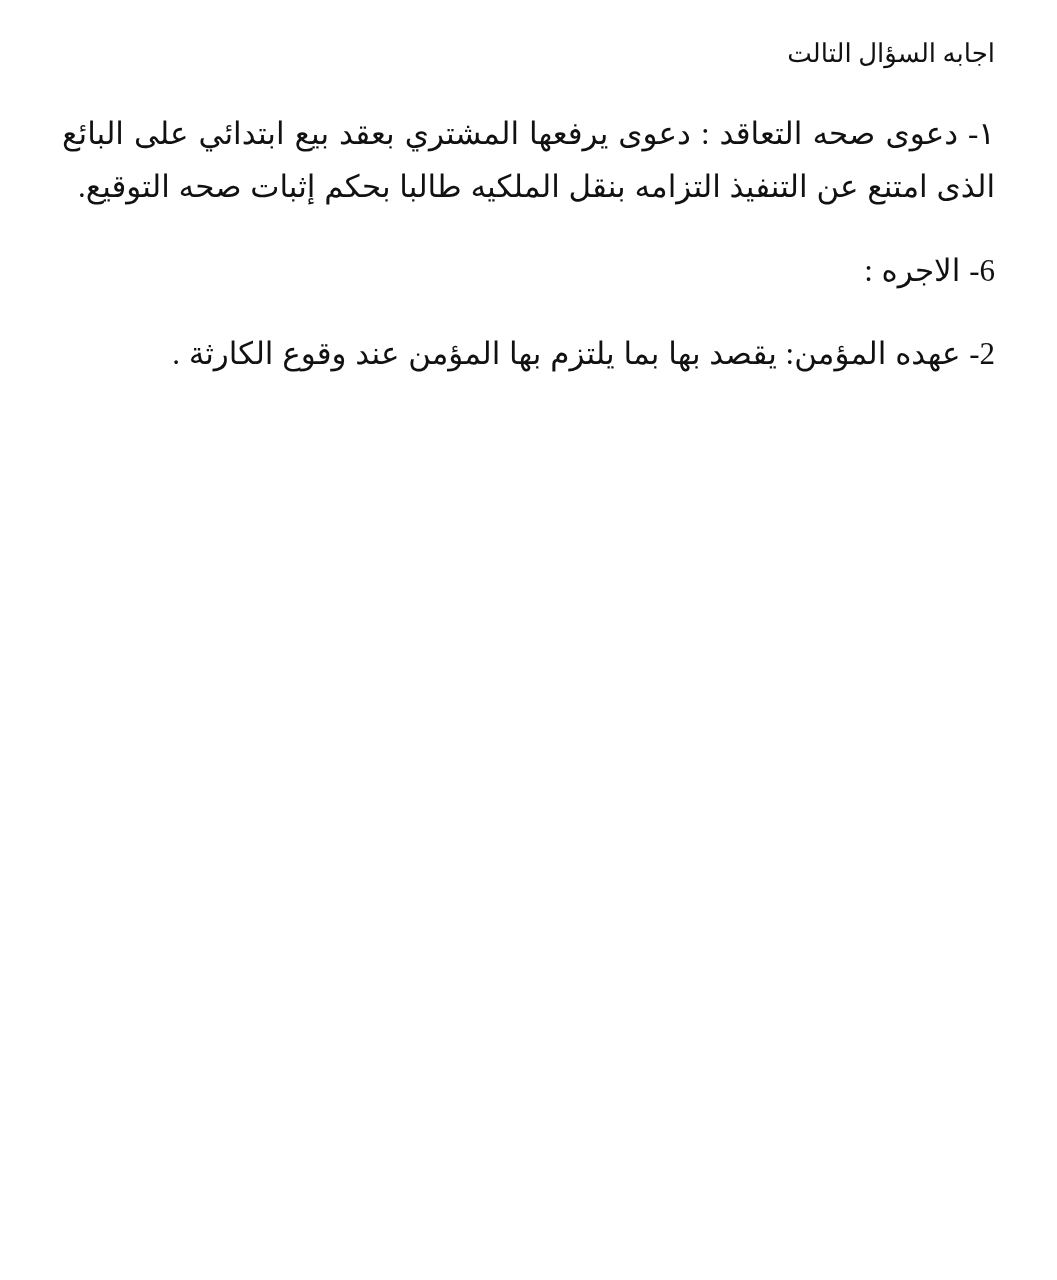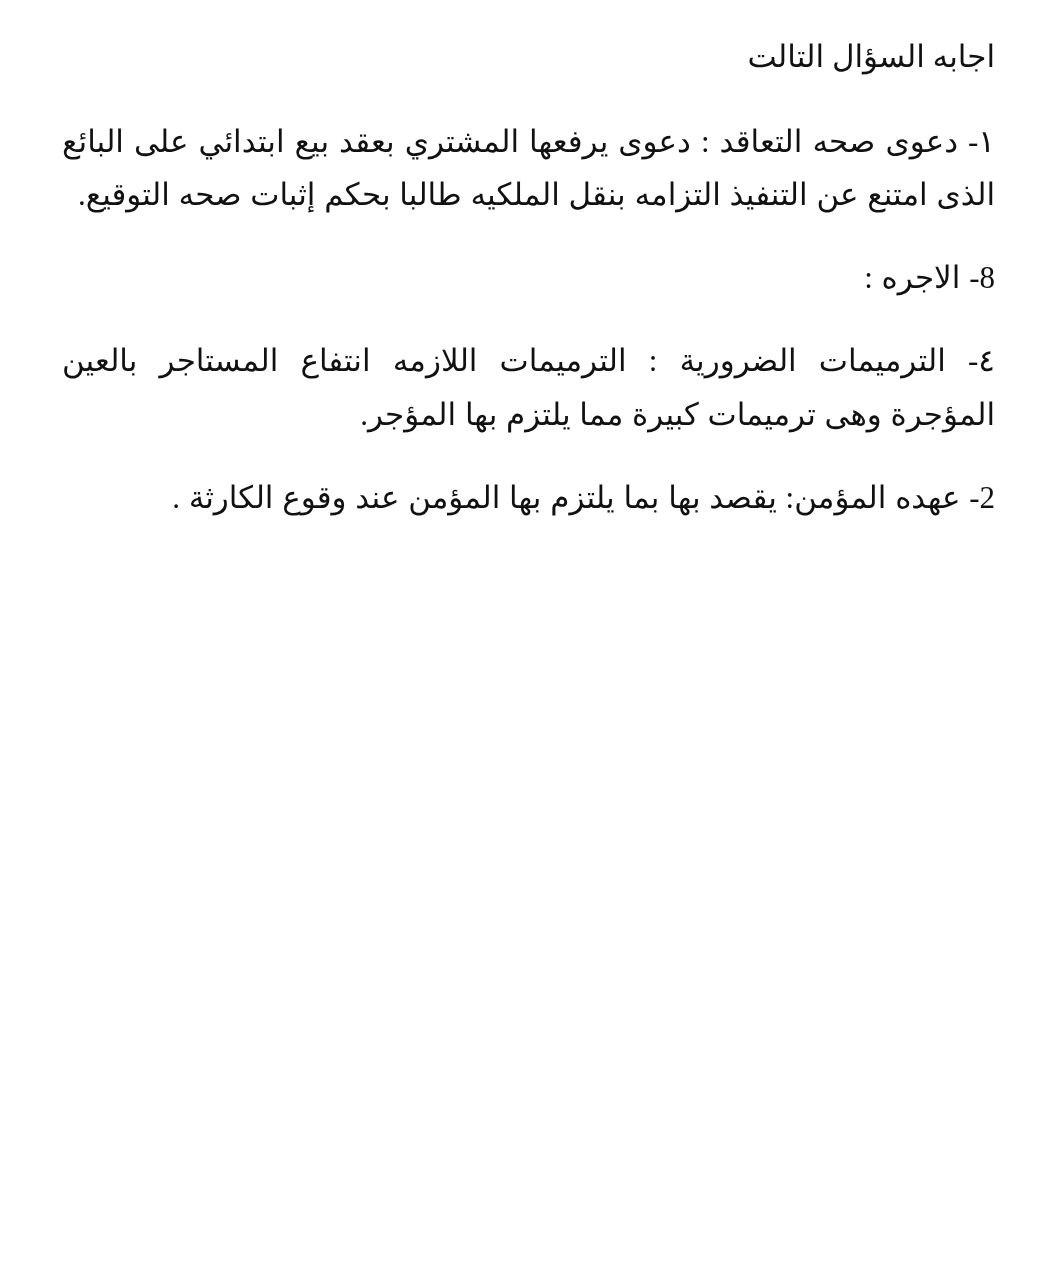--- a/index.html
+++ b/index.html
@@ -16,21 +16,21 @@
   }
   .page {
     width: 1057px;
     min-height: 1280px;
     box-sizing: border-box;
     padding: 34px 62px 60px 62px;
     background: #ffffff;
     position: relative;
   }
   .doc-title {
-    font-size: 31px;
+    font-size: 26px;
     line-height: 1.5;
     text-align: right;
     margin: 0 0 34px 0;
     font-weight: 400;
     letter-spacing: 0.2px;
   }
   .para {
     font-size: 31px;
     line-height: 1.72;
     text-align: justify;
@@ -50,19 +50,18 @@
 </head>
 <body>
 
 <div class="page">
 
   <h1 class="doc-title">اجابه السؤال التالت</h1>
 
   <p class="para">١- دعوى صحه التعاقد : دعوى يرفعها المشتري بعقد بيع ابتدائي على البائع الذى امتنع عن التنفيذ التزامه بنقل الملكيه طالبا بحكم إثبات صحه التوقيع.</p>
 
 
-  <p class="para short">8- الاجره :</p>
+  <p class="para short">6- الاجره :</p>
 
-  <p class="para">٤- الترميمات الضرورية : الترميمات اللازمه انتفاع المستاجر بالعين المؤجرة وهى ترميمات كبيرة مما يلتزم بها المؤجر.</p>
 
   <p class="para">2- عهده المؤمن: يقصد بها بما يلتزم بها المؤمن عند وقوع الكارثة .</p>
 
 </div>
 
 </body></html>

